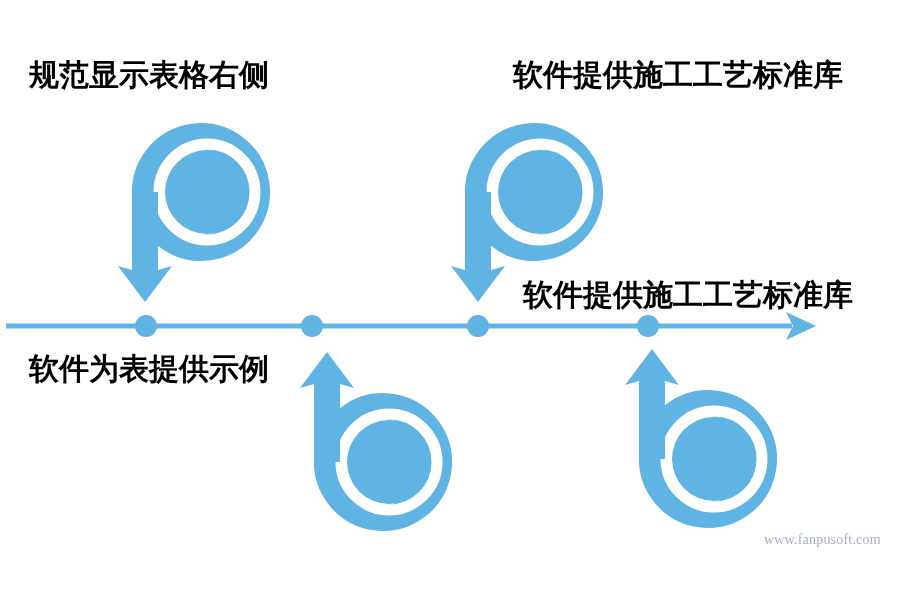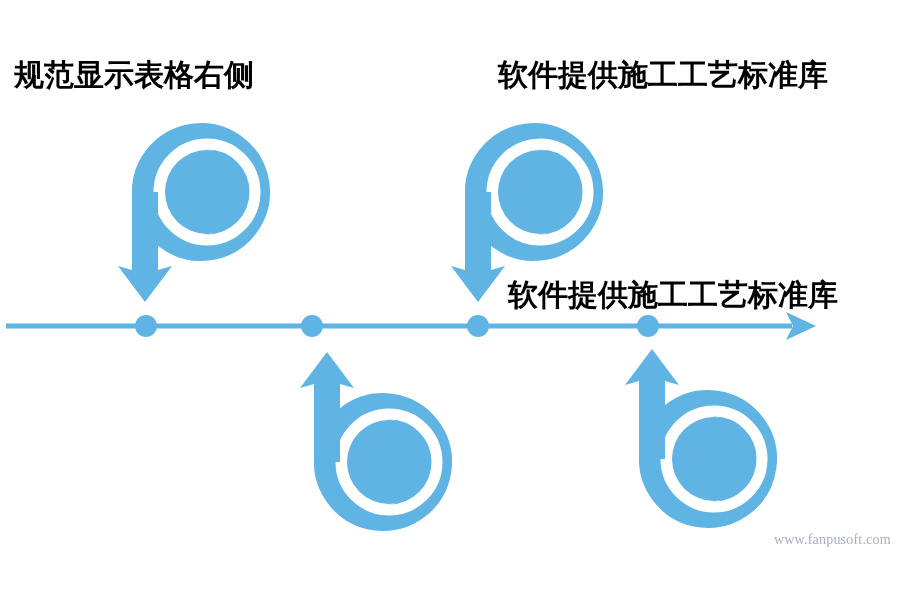--- a/index.html
+++ b/index.html
@@ -22,20 +22,21 @@
   
   .label {
     position: absolute;
     color: #000000;
     font-weight: bold;
     font-size: 30px;
     line-height: 34px;
     white-space: nowrap;
     letter-spacing: 0px;
     font-family: "Liberation Sans", "DejaVu Sans", sans-serif;
+    margin-left: 15px;
   }
   .label-tl { left: 14px;  top: 58px; }
   .label-tr { left: 498px; top: 58px; }
   .label-br { left: 508px; top: 278px; }
   .label-bl { left: 14px;  top: 352px; }
 
   
   .timeline-svg {
     position: absolute;
     left: 0;
@@ -81,35 +82,36 @@
     color: #9aa7bd;
     line-height: 30px;
     letter-spacing: 0px;
     font-family: "Liberation Sans", "DejaVu Sans", sans-serif;
   }
   .wm-url {
     font-size: 14px;
     color: #a6b0c2;
     letter-spacing: 0.2px;
     margin-top: -2px;
-    margin-left: 12px;
+    margin-left: 2px;
     font-family: "Liberation Serif", "DejaVu Serif", serif;
   }
 </style>
 </head>
 <body>
 
 <div id="canvas">
 
   <div class="label label-tl">规范显示表格右侧</div>
 
   <div class="label label-tr">软件提供施工工艺标准库</div>
 
   <div class="label label-br">软件提供施工工艺标准库</div>
 
+  <div class="label label-bl">软件为表提供示例</div>
 
   <svg class="timeline-svg" viewBox="0 0 900 55">
 
     <line x1="6" y1="26" x2="792" y2="26" stroke="#5fb4e3" stroke-width="5"></line>
 
     <path d="M 816 26 L 786 12 L 793 26 L 786 40 Z" fill="#5fb4e3"></path>
 
     <circle cx="146" cy="26" r="11" fill="#5fb4e3"></circle>
     <circle cx="312" cy="26" r="11" fill="#5fb4e3"></circle>
     <circle cx="478" cy="26" r="11" fill="#5fb4e3"></circle>

